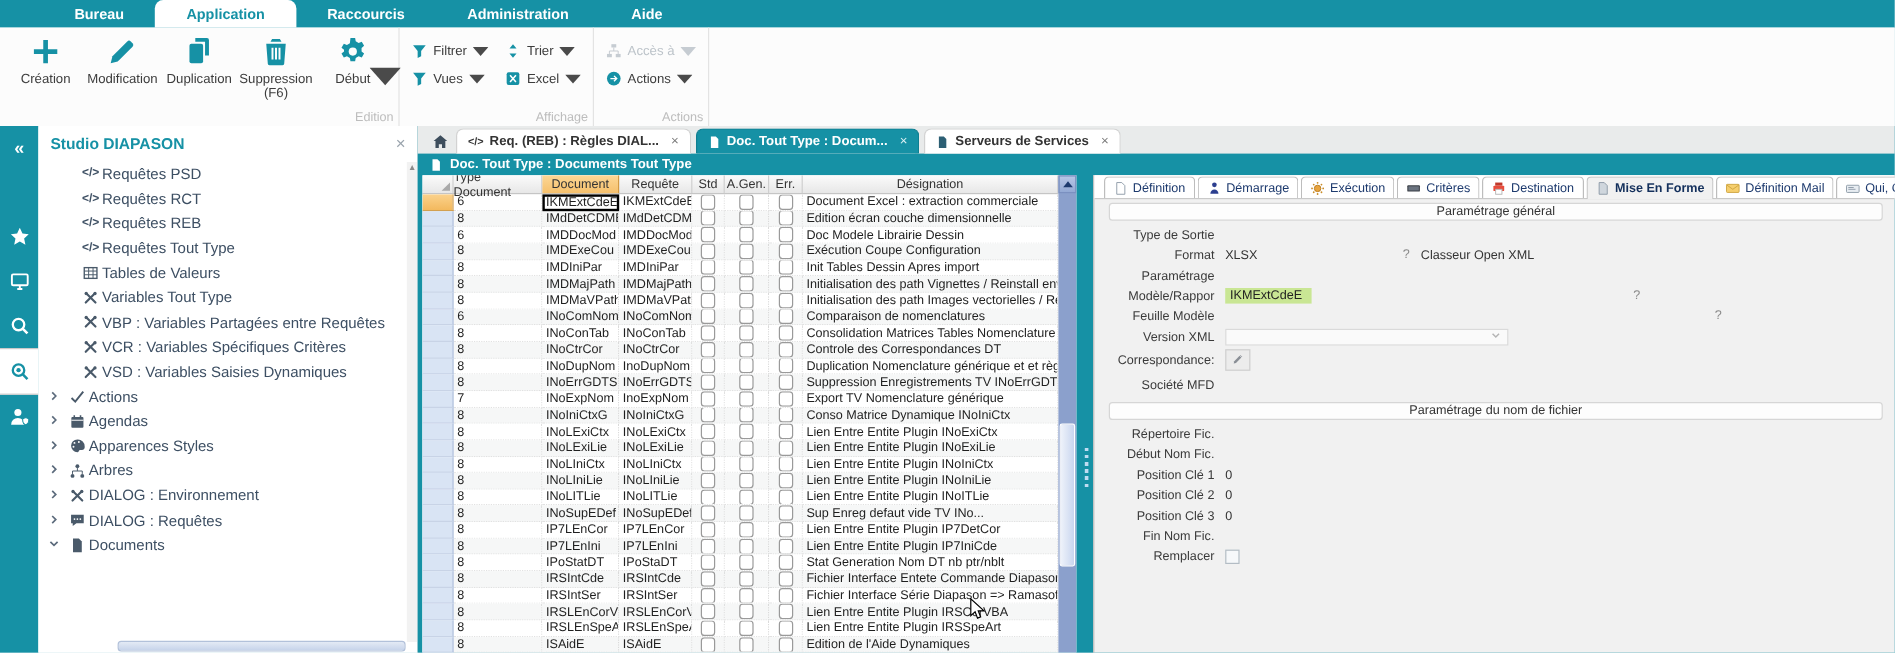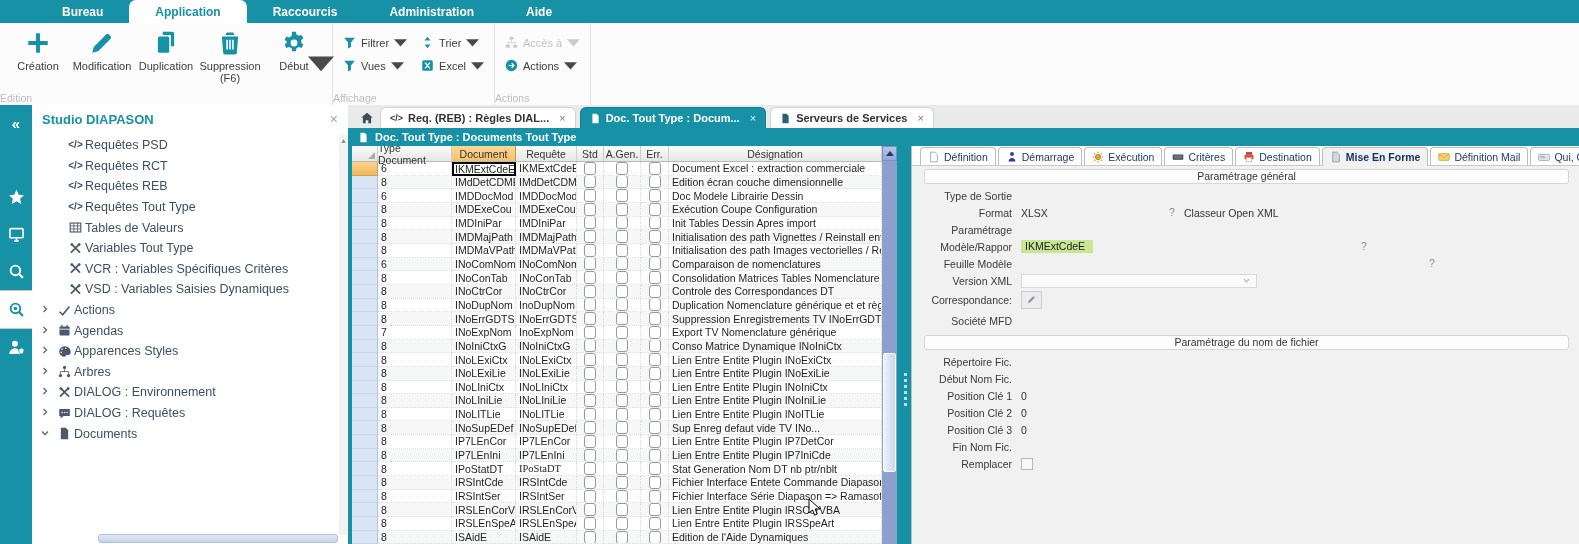--- a/index.html
+++ b/index.html
@@ -10,21 +10,21 @@
 
   
   .topbar{position:absolute;top:0;left:0;right:0;height:23px;background:#1691a5;display:flex;align-items:stretch}
   .menu-item{color:#fff;font-weight:bold;font-size:12px;display:flex;align-items:center;padding:0 26px;cursor:default}
   .menu-item:first-child{margin-left:36px}
   .menu-item.active{background:#fff;color:#1691a5;border-radius:7px 7px 0 0}
 
   
   .ribbon{position:absolute;top:23px;left:0;right:0;height:82px;background:#fcfcfc;border-bottom:1px solid #e2e2e2;display:flex}
   .rgroup{position:relative;border-right:1px solid #e3e3e3;padding:0 6px}
-  .rgroup-label{position:absolute;bottom:1px;left:0;right:4px;text-align:left;color:#bdbdbd;font-size:10.5px}
+  .rgroup-label{position:absolute;bottom:1px;left:0;right:4px;text-align:right;color:#bdbdbd;font-size:10.5px}
   .big-row{display:flex;padding-top:5px}
   .bigbtn{position:relative;width:64px;display:flex;flex-direction:column;align-items:center;font-size:11px;color:#3c3c3c;cursor:default}
   .bigbtn .ic{height:30px;color:#1691a5}
   .bigbtn .ic svg{width:26px;height:26px}
   .bigbtn .blabel{text-align:center;line-height:12px;margin-top:2px}
   .bigbtn .caret{position:absolute;right:-8px;top:20px;color:#4a4a4a}
   .smallgrid{display:grid;grid-auto-flow:row;grid-template-columns:auto auto;gap:10px 14px;padding:13px 4px 0}
   .smallgrid.onecol{grid-template-columns:auto}
   .smallbtn{display:flex;align-items:center;gap:5px;font-size:11px;color:#3c3c3c;white-space:nowrap;cursor:default}
   .smallbtn .ic{color:#1691a5}
@@ -384,20 +384,30 @@
         <span>Variables Tout Type</span>
       </div>
       <div class="titem d1">
         <span class="ic">
           <svg viewBox="0 0 16 16">
             <path d="M3.5 3L13 12.5M12.5 3L3 12.5" stroke="currentColor" stroke-width="2.2" stroke-linecap="round"></path>
             <circle cx="3.5" cy="3.2" r="1.7" fill="currentColor"></circle>
             <circle cx="12.5" cy="3.2" r="1.7" fill="currentColor"></circle>
           </svg>
         </span>
+        <span>VBP : Variables Partagées entre Requêtes</span>
+      </div>
+      <div class="titem d1">
+        <span class="ic">
+          <svg viewBox="0 0 16 16">
+            <path d="M3.5 3L13 12.5M12.5 3L3 12.5" stroke="currentColor" stroke-width="2.2" stroke-linecap="round"></path>
+            <circle cx="3.5" cy="3.2" r="1.7" fill="currentColor"></circle>
+            <circle cx="12.5" cy="3.2" r="1.7" fill="currentColor"></circle>
+          </svg>
+        </span>
         <span>VCR : Variables Spécifiques Critères</span>
       </div>
       <div class="titem d1">
         <span class="ic">
           <svg viewBox="0 0 16 16">
             <path d="M3.5 3L13 12.5M12.5 3L3 12.5" stroke="currentColor" stroke-width="2.2" stroke-linecap="round"></path>
             <circle cx="3.5" cy="3.2" r="1.7" fill="currentColor"></circle>
             <circle cx="12.5" cy="3.2" r="1.7" fill="currentColor"></circle>
           </svg>
         </span>
@@ -904,21 +914,21 @@
             </div>
             <div class="td " style="width: 28px;">
               <span class="cb"></span>
             </div>
             <div class="td flex1">Lien Entre Entite Plugin IP7IniCde</div>
           </div>
           <div class="trow">
             <div class="td selcol" style="width: 26px;"></div>
             <div class="td " style="width: 74px;">8</div>
             <div class="td " style="width: 64px;">IPoStatDT</div>
-            <div class="td " style="width: 61px; font-family: Liberation Serif, serif;">IPoStaDT</div>
+            <div class="td " style="width: 61px;">IPoStaDT</div>
             <div class="td " style="width: 27px;">
               <span class="cb"></span>
             </div>
             <div class="td " style="width: 37px;">
               <span class="cb"></span>
             </div>
             <div class="td " style="width: 28px;">
               <span class="cb"></span>
             </div>
             <div class="td flex1">Stat Generation Nom DT nb ptr/nblt</div>

